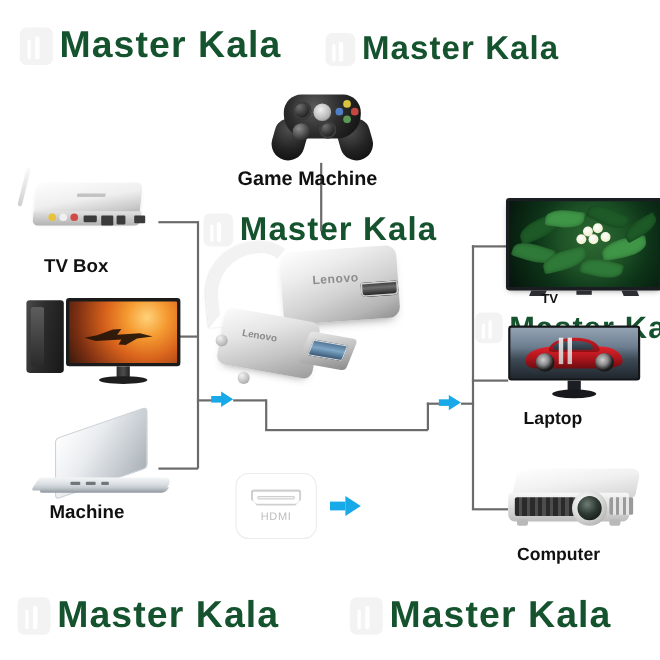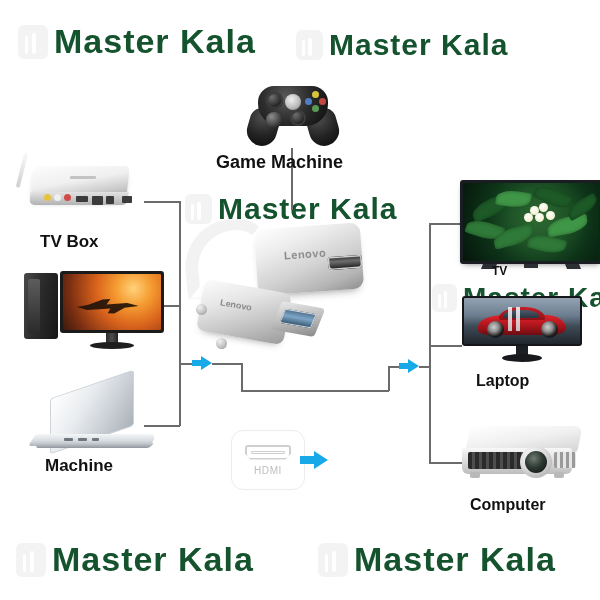--- a/index.html
+++ b/index.html
@@ -577,21 +577,21 @@
     <div class="pj-front"></div>
     <div class="pj-vent"></div>
     <div class="pj-vent2"></div>
     <div class="pj-lens-ring"></div>
     <div class="pj-lens"></div>
     <div class="pj-foot" style="left:8px; top:50px; width:10px; height:6px;"></div>
     <div class="pj-foot" style="left:92px; top:50px; width:10px; height:6px;"></div>
   </div>
   <div class="label" style="left:470px; top:496px; font-size:16px;">Computer</div>
 
-  <div class="legend-card" style="left:231px; top:430px; width:74px; height:60px;">
+  <div class="legend-card" style="left:214px; top:430px; width:74px; height:60px;">
     <div class="hdmi-glyph"></div>
     <div class="legend-cap">HDMI</div>
   </div>
 
   <div class="legend-arrow-tail" style="left:300px; top:456px;"></div>
   <div class="legend-arrow" style="left:314px; top:451px;"></div>
 
 
 </div>
 

